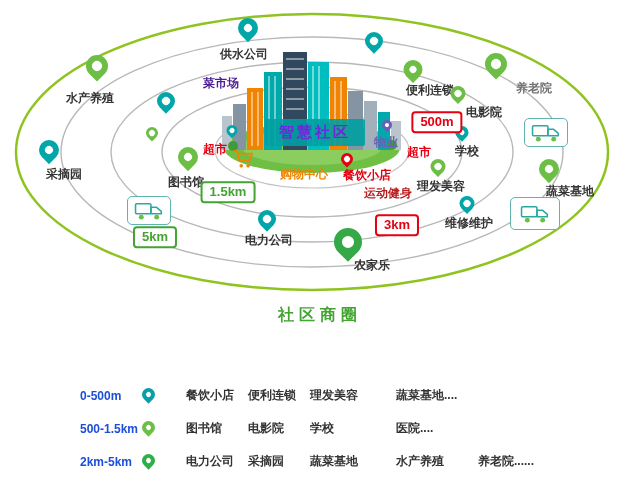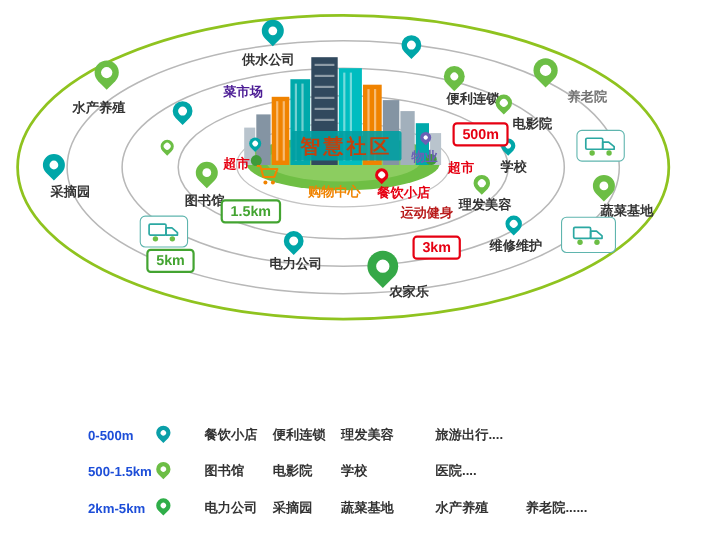--- a/index.html
+++ b/index.html
@@ -6,21 +6,21 @@
   body{width:640px;font-family:"Liberation Sans","DejaVu Sans",sans-serif;}
   .stage{position:relative;width:640px;height:485px;background:#fff;overflow:hidden;}
   .rings-svg{position:absolute;left:0;top:0;}
   .pin{position:absolute;transform:translate(-50%,-100%);}
   .pin-body{border-radius:50% 50% 50% 0;transform:rotate(-45deg);position:relative;}
   .pin-body::after{content:'';position:absolute;left:29%;top:29%;width:42%;height:42%;background:#fff;border-radius:50%;}
   .map-label{position:absolute;transform:translate(-50%,0);font-size:12px;font-weight:bold;color:#333;white-space:nowrap;line-height:1.1;}
   .cart{position:absolute;}
   .badge{position:absolute;transform:translate(-50%,-50%);background:#fff;border:2px solid;border-radius:4px;font-weight:bold;font-size:13px;line-height:1.2;padding:1px 7px;white-space:nowrap;}
   .truck-box{position:absolute;background:#fff;border:1.5px solid #5fb5ae;border-radius:5px;display:flex;align-items:center;justify-content:center;}
-  .banner{position:absolute;left:265px;top:119px;width:100px;height:27px;background:rgba(0,158,162,.9);color:#c2410c;font-size:18px;font-weight:bold;display:flex;align-items:center;justify-content:center;letter-spacing:3px;border-radius:2px;font-family:Liberation Mono, monospace;}
+  .banner{position:absolute;left:265px;top:119px;width:100px;height:27px;background:rgba(0,158,162,.9);color:#6d28d9;font-size:15px;font-weight:bold;display:flex;align-items:center;justify-content:center;letter-spacing:3px;border-radius:2px;font-family:Liberation Mono, monospace;}
   .circle-title{position:absolute;top:305px;left:0;width:100%;text-align:center;color:#43a431;font-size:16px;font-weight:bold;letter-spacing:5px;}
   .legend{position:absolute;left:80px;top:379px;}
   .legend-row{display:grid;grid-template-columns:62px 44px 62px 62px 86px 82px auto;align-items:center;height:33px;}
   .legend-range{font-size:12px;font-weight:bold;color:#1d4ed8;white-space:nowrap;}
   .legend-item{font-size:12px;font-weight:bold;color:#333;white-space:nowrap;}
   .legend-pin{display:inline-block;width:13px;height:13px;border-radius:50% 50% 50% 0;transform:rotate(-45deg);position:relative;}
   .legend-pin::after{content:'';position:absolute;left:31%;top:31%;width:38%;height:38%;background:#fff;border-radius:50%;}
 </style>
 </head>
 <body>
@@ -176,29 +176,30 @@
           <rect x="1.5" y="3.5" width="20" height="13" rx="1.5" fill="none" stroke="#2ba8a2" stroke-width="2"></rect>
           <path d="M21.5 8h7l6.5 5.5v3h-13.5z" fill="none" stroke="#2ba8a2" stroke-width="2" stroke-linejoin="round"></path>
           <circle cx="9" cy="21" r="3.2" fill="#6cbe45"></circle>
           <circle cx="29" cy="21" r="3.2" fill="#6cbe45"></circle>
         </svg>
       </div>
     </div>
 
   <div class="banner">智慧社区</div>
 
+  <div class="circle-title">社区商圈</div>
 
   <div class="legend">
       <div class="legend-row">
         <div class="legend-range">0-500m</div>
         <div><span class="legend-pin" style="background: rgb(10, 159, 168);"></span></div>
         <div class="legend-item">餐饮小店</div>
         <div class="legend-item">便利连锁</div>
         <div class="legend-item">理发美容</div>
-        <div class="legend-item">旅游出行....</div>
+        <div class="legend-item">蔬菜基地....</div>
       </div>
       <div class="legend-row">
         <div class="legend-range">500-1.5km</div>
         <div><span class="legend-pin" style="background: rgb(108, 190, 69);"></span></div>
         <div class="legend-item">图书馆</div>
         <div class="legend-item">电影院</div>
         <div class="legend-item">学校</div>
         <div class="legend-item">医院....</div>
       </div>
       <div class="legend-row">

